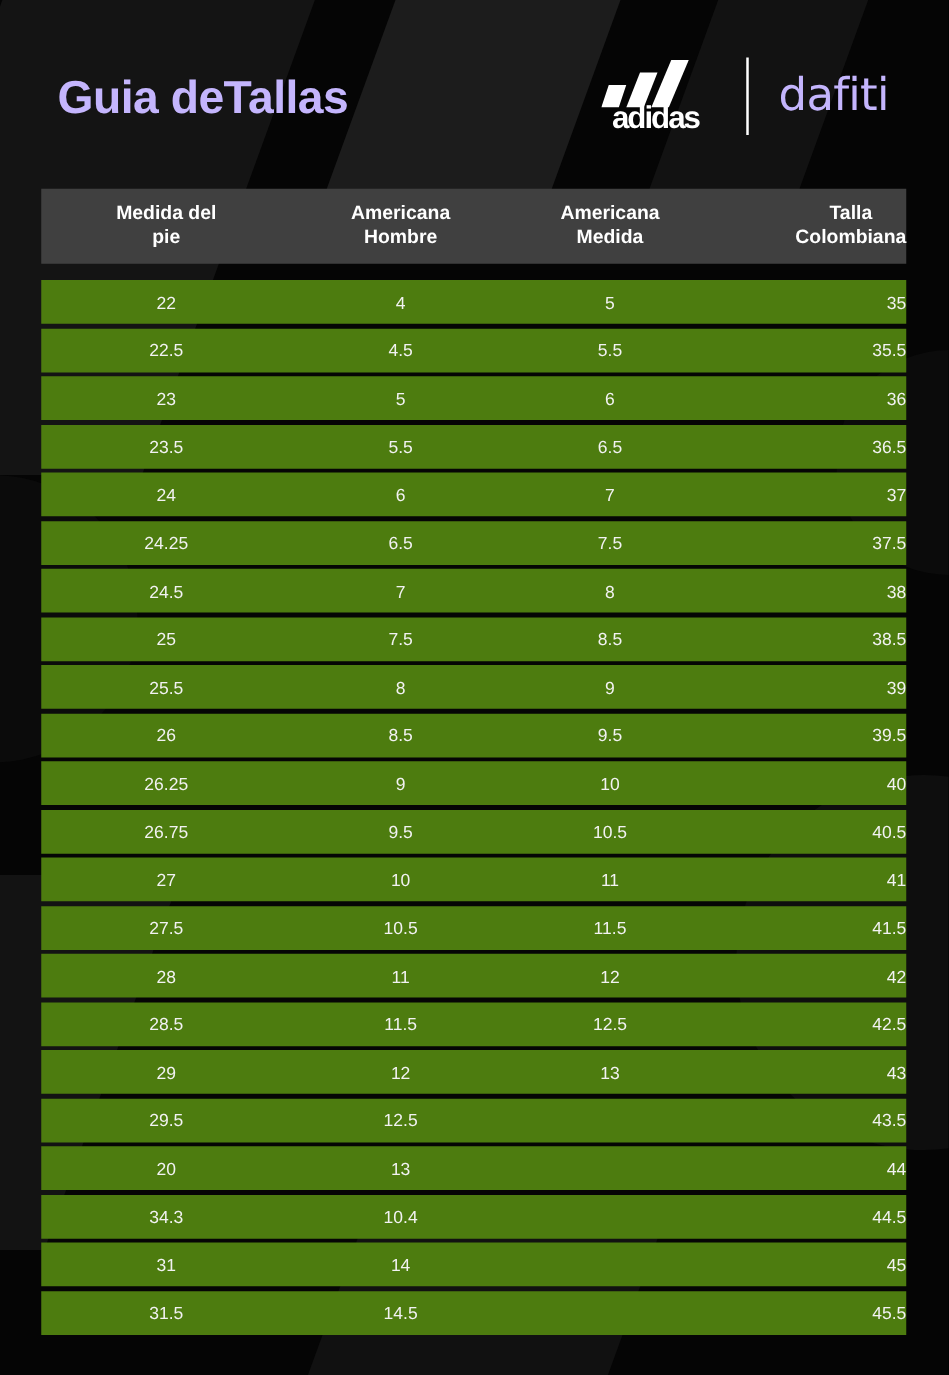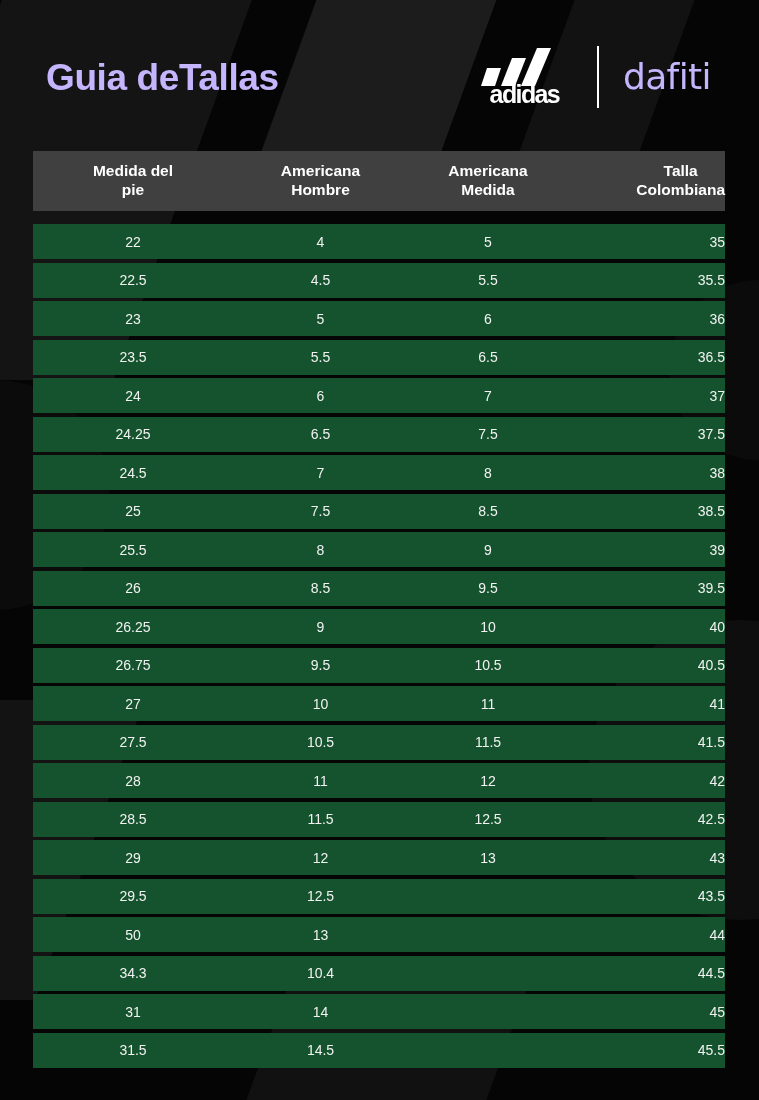--- a/index.html
+++ b/index.html
@@ -129,21 +129,21 @@
   .thead .cell {
     font-size:15.5px;
     font-weight:bold;
     color:#ffffff;
     line-height:1.22;
     text-align:center;
   }
 
   .tbody-row {
     height:35px;
-    background:#14532d;
+    background:#4d7c0f;
     align-items:center;
     margin-bottom:3.5px;
   }
 
   .tbody-row .cell {
     font-size:14px;
     font-weight:normal;
     color:#f2f2f2;
     text-align:center;
     line-height:1;
@@ -329,21 +329,21 @@
           <div class="cell col-2">13</div>
           <div class="cell col-3">43</div>
         </div>
         <div class="trow tbody-row">
           <div class="cell col-0">29.5</div>
           <div class="cell col-1">12.5</div>
           <div class="cell col-2"></div>
           <div class="cell col-3">43.5</div>
         </div>
         <div class="trow tbody-row">
-          <div class="cell col-0">50</div>
+          <div class="cell col-0">20</div>
           <div class="cell col-1">13</div>
           <div class="cell col-2"></div>
           <div class="cell col-3">44</div>
         </div>
         <div class="trow tbody-row">
           <div class="cell col-0">34.3</div>
           <div class="cell col-1">10.4</div>
           <div class="cell col-2"></div>
           <div class="cell col-3">44.5</div>
         </div>

